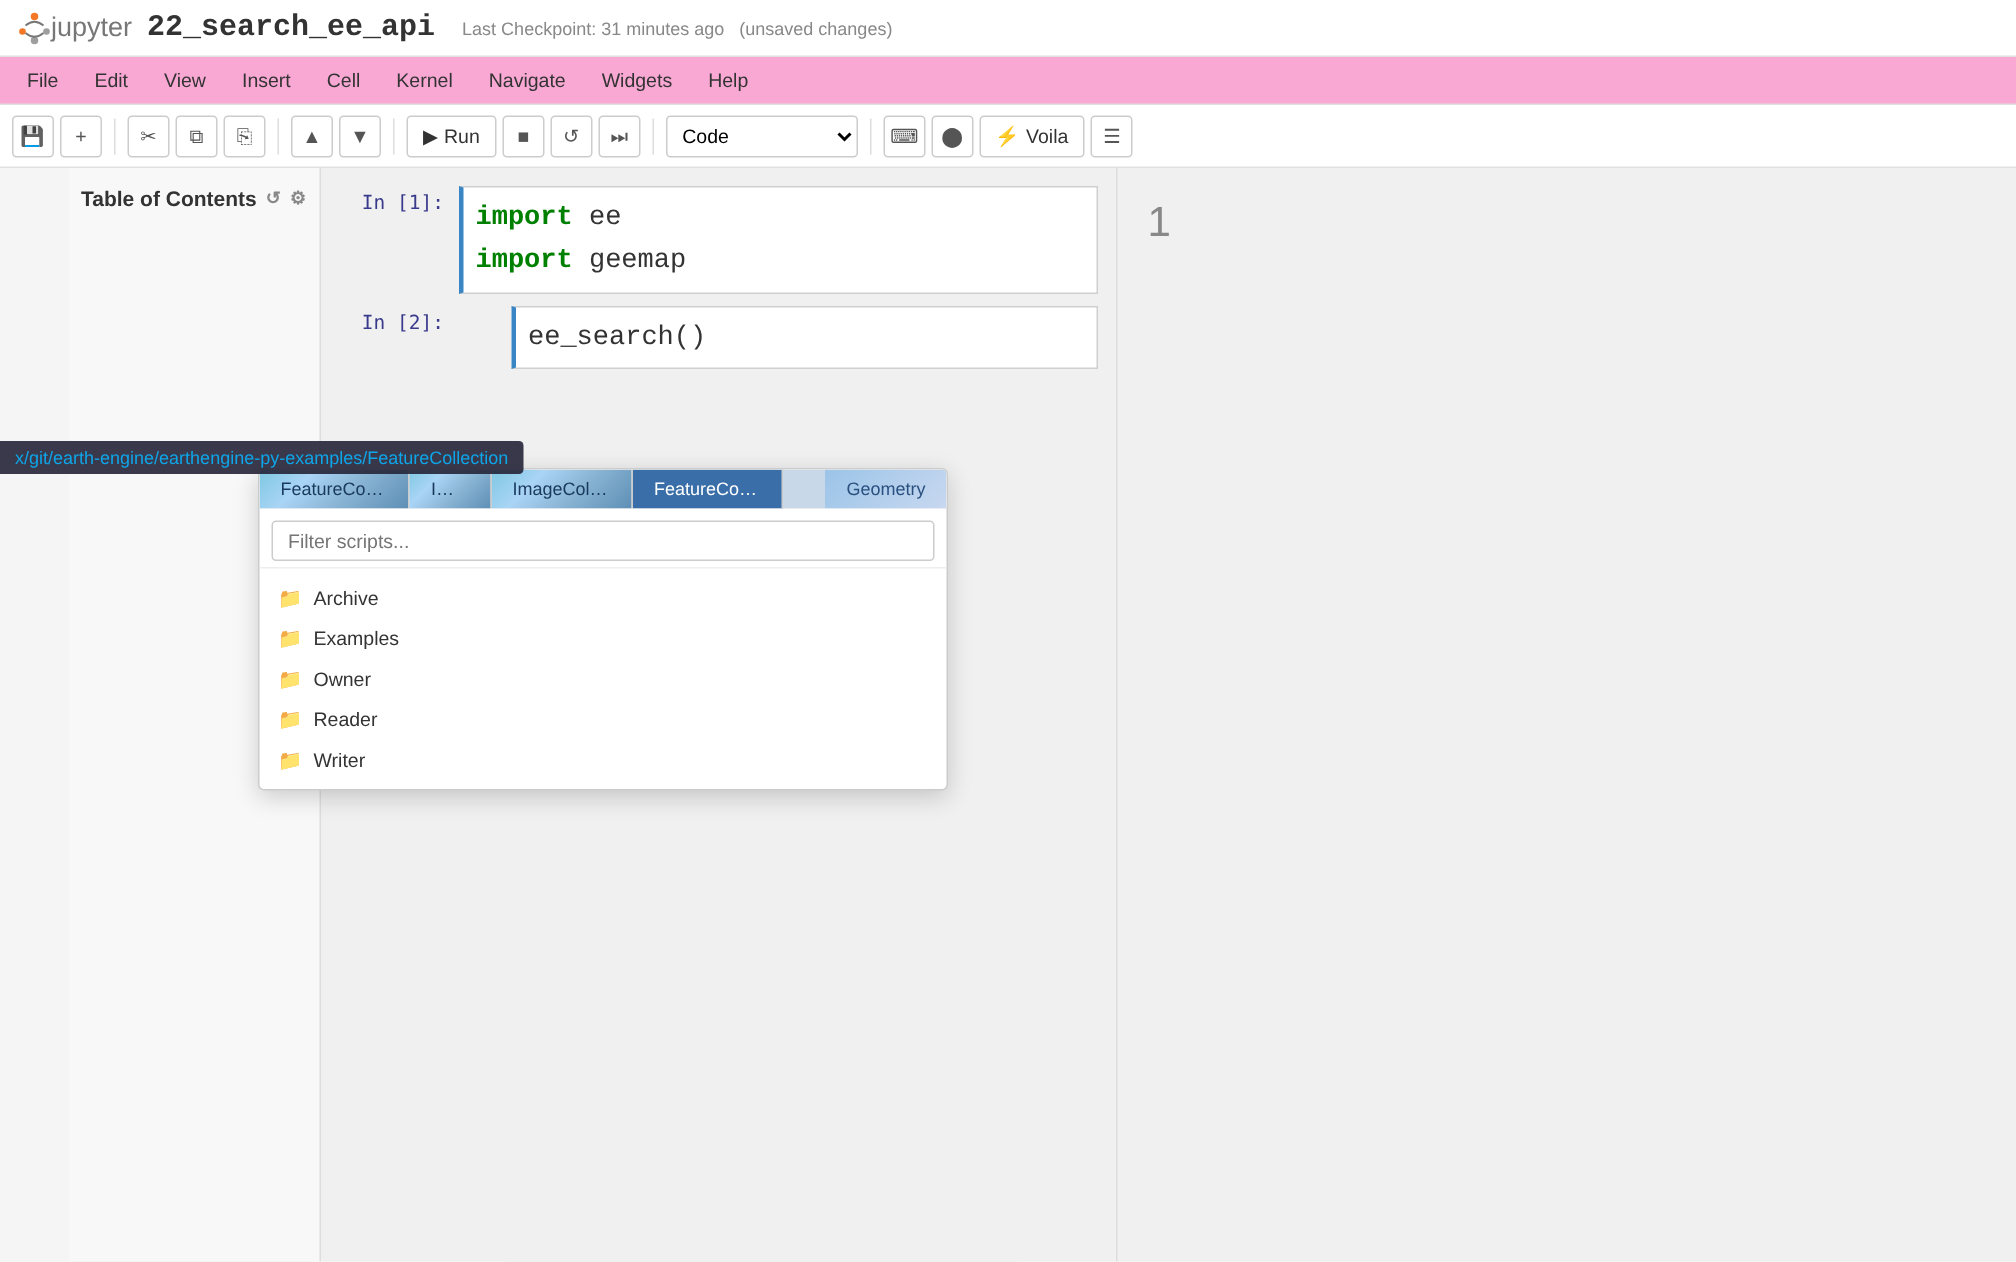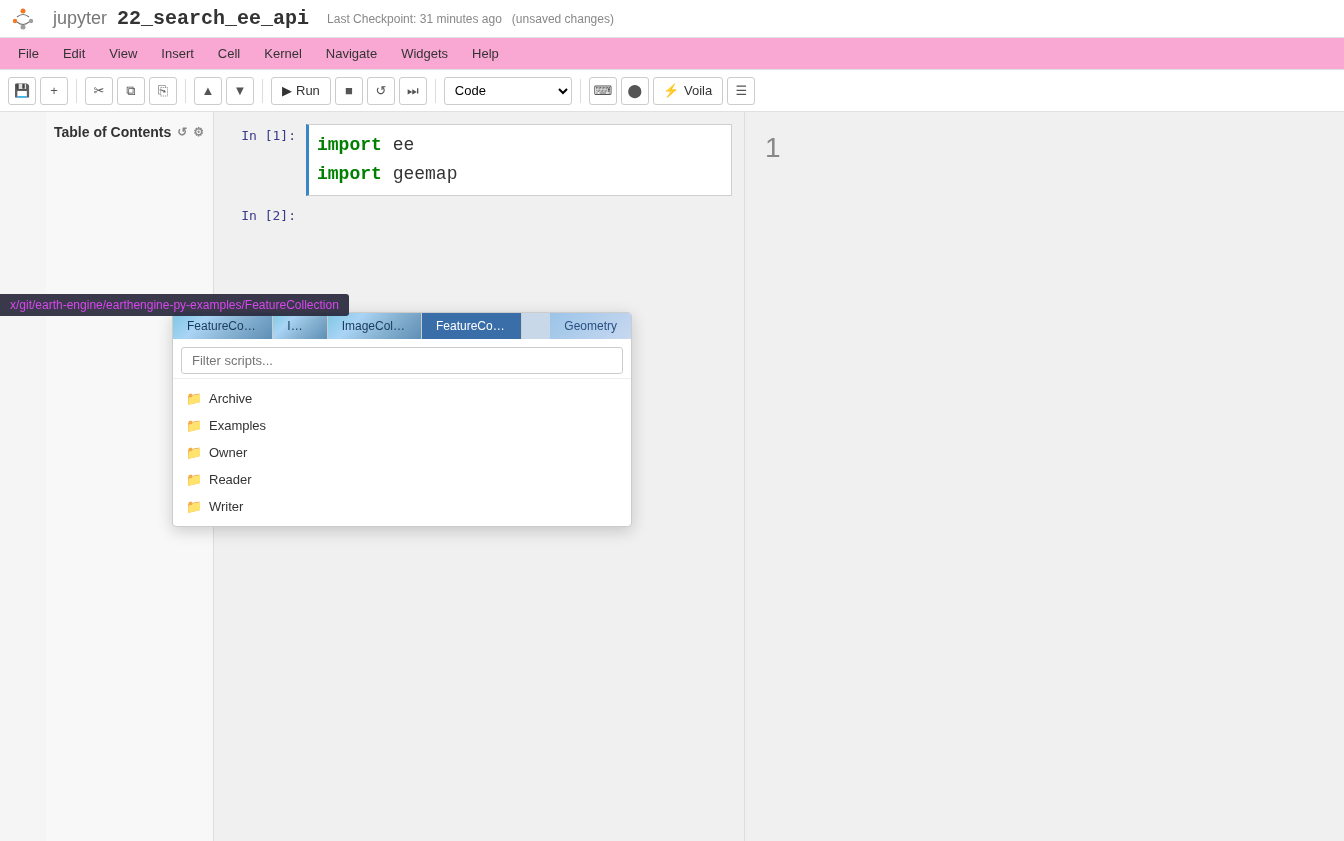--- a/index.html
+++ b/index.html
@@ -16,21 +16,21 @@
       align-items: center;
       background: #fff;
       border-bottom: 1px solid #e0e0e0;
       padding: 0 12px;
       height: 38px;
       gap: 10px;
     }
     #jupyter-logo {
       display: flex;
       align-items: center;
-      gap: 19px;
+      gap: 0;
     }
     .jupyter-icon-svg {
       width: 22px;
       height: 22px;
     }
     #jupyter-text {
       font-size: 18px;
       font-weight: 300;
       color: #777;
     }
@@ -197,21 +197,21 @@
     }
     .cell-content .kw { color: #008000; font-weight: bold; }
     .cell-content .mod { color: #333; }
 
     
     #path-tooltip {
       position: absolute;
       top: 182px;
       left: 0;
       background: rgba(40,40,60,0.92);
-      color: #d946ef;
+      color: #0ea5e9;
       font-size: 12px;
       padding: 4px 10px;
       border-radius: 0 3px 3px 0;
       white-space: nowrap;
       z-index: 100;
       pointer-events: none;
     }
 
     
     #script-browser {
@@ -418,20 +418,23 @@
     <div class="cell">
       <div class="cell-prompt">In [1]:</div>
       <div class="cell-content">
         <span class="kw">import</span> <span class="mod">ee</span><br>
         <span class="kw">import</span> <span class="mod">geemap</span>
       </div>
     </div>
 
     <div class="cell" style="margin-top:8px;gap:35px;">
       <div class="cell-prompt">In [2]:</div>
+      <div class="cell-content">
+        <span class="mod">ee_search()</span>
+      </div>
     </div>
 
   </div>
 
   <div id="path-tooltip">
     <span>x/git/earth-engine/earthengine-py-examples/FeatureCollection</span>
   </div>
 
   <div id="script-browser">
 

